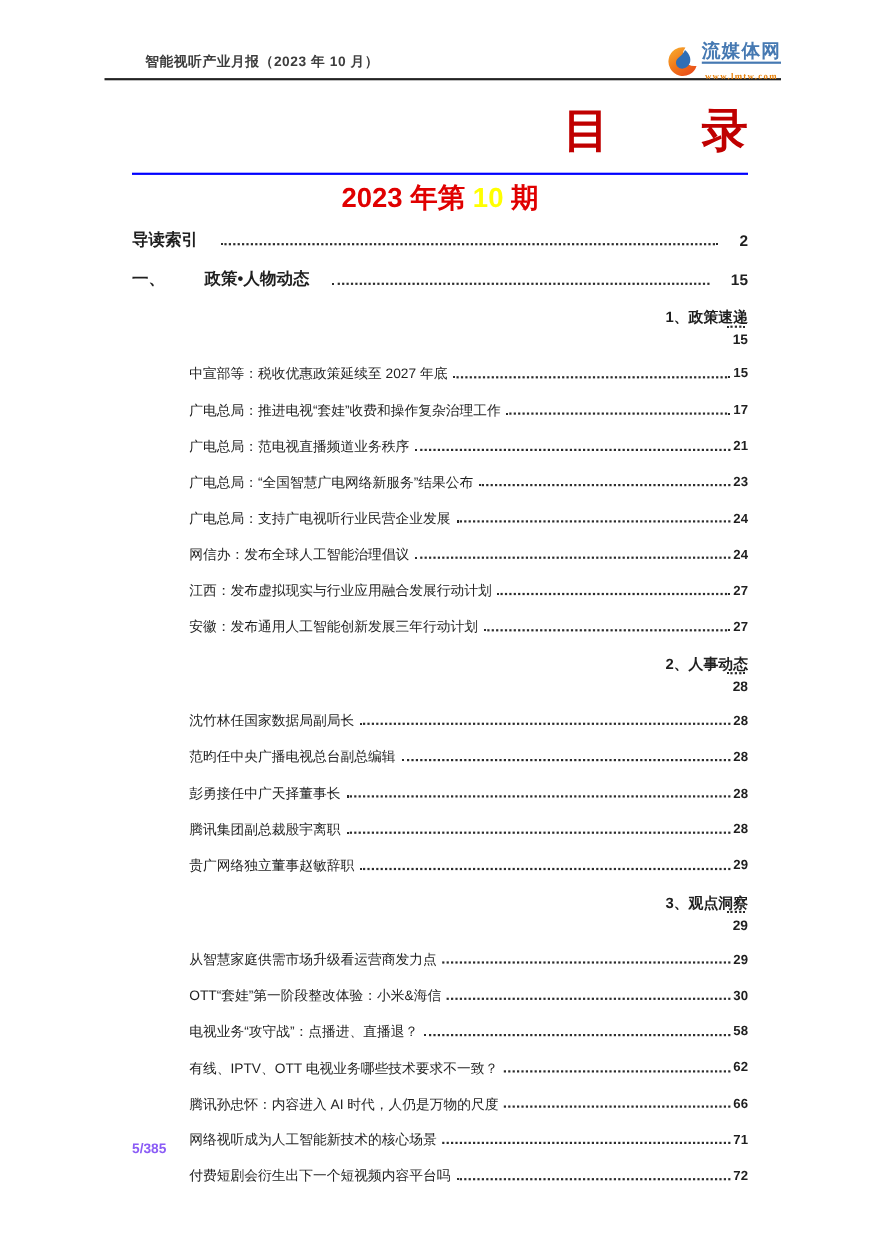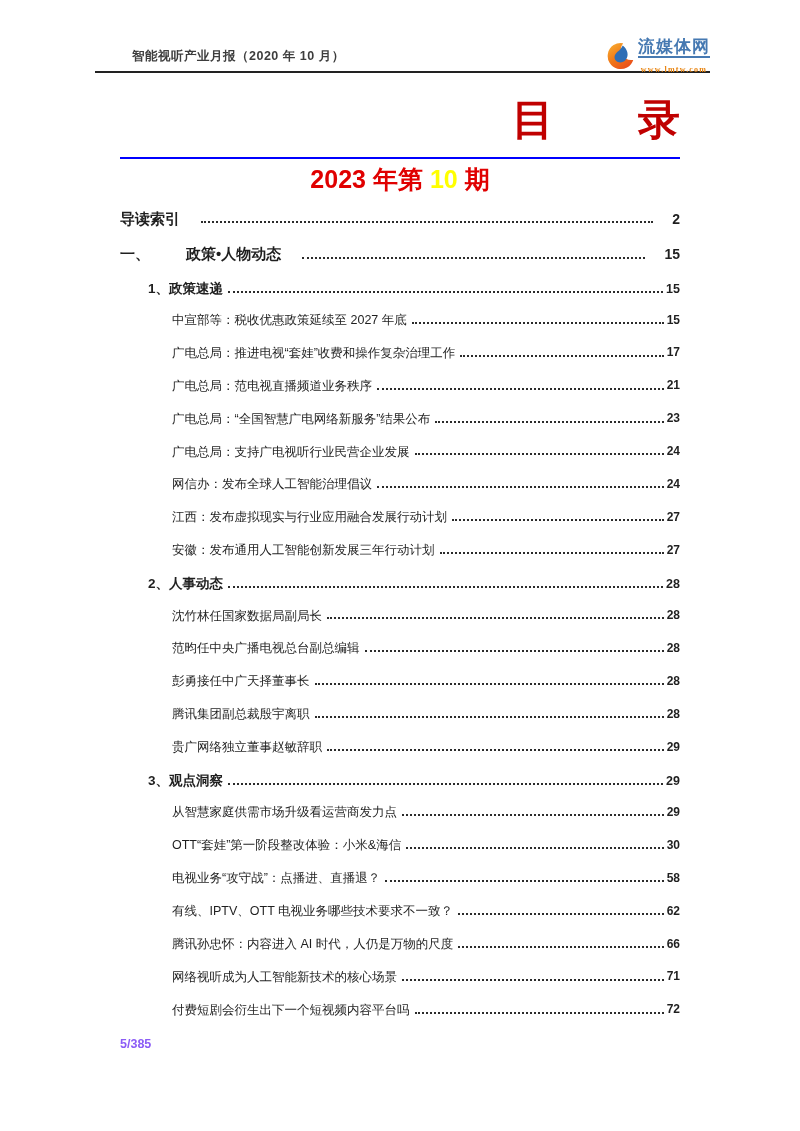--- a/index.html
+++ b/index.html
@@ -68,40 +68,40 @@
   .toc-num { display: inline-block; width: 50px; flex: none; }
   .leader {
     flex: 1 1 auto; min-width: 16px;
     border-bottom: 2.2px dotted #2b2b2b;
     margin: 0 3px 3.5px 5px;
   }
   .toc-page { flex: none; font-weight: bold; }
   .lvl0 { font-size: 15px; font-weight: bold; margin: 6px 0 18px 0; gap: 16px; }
   .lvl0 .leader { border-bottom-width: 2.6px; margin-bottom: 4px; }
   .lvl0 .toc-page { font-size: 14px; }
-  .lvl1 { font-size: 13.5px; font-weight: bold; margin: 2px 0 17px 28px; }
+  .lvl1 { font-size: 13.5px; font-weight: bold; margin: 2px 0 17px 28px; flex-direction: column; }
   .lvl1 .leader { border-bottom-width: 2.4px; }
   .lvl1 .toc-page { font-size: 12.5px; }
   .lvl2 { font-size: 12.5px; font-weight: normal; margin: 0 0 18.5px 52px; }
   .lvl2 .toc-page { font-size: 12px; }
   .toc-row:first-child { margin-top: 0; }
 
   
   .footer {
     position: absolute; top: 1037px; left: 120px;
     font-size: 12.5px; color: #8b5cf6; font-weight: 600;
   }
 </style>
 </head>
 <body>
 
 <div class="page">
 
   <div class="header">
-    <div class="header-title">智能视听产业月报（2020 年 10 月）</div>
+    <div class="header-title">智能视听产业月报（2023 年 10 月）</div>
     <div class="logo">
       <svg class="logo-icon" viewBox="0 0 36 36" aria-hidden="true">
         <defs>
           <linearGradient id="lg-or" x1="0" y1="0" x2="0.7" y2="1">
             <stop offset="0" stop-color="#F9B233"></stop>
             <stop offset="0.55" stop-color="#F07818"></stop>
             <stop offset="1" stop-color="#E94E1B"></stop>
           </linearGradient>
         </defs>
         <path fill="url(#lg-or)" d="M22 1.5 A 16.8 16.8 0 1 0 35 23 A 13.5 13.5 0 0 1 22 1.5 Z"></path>

